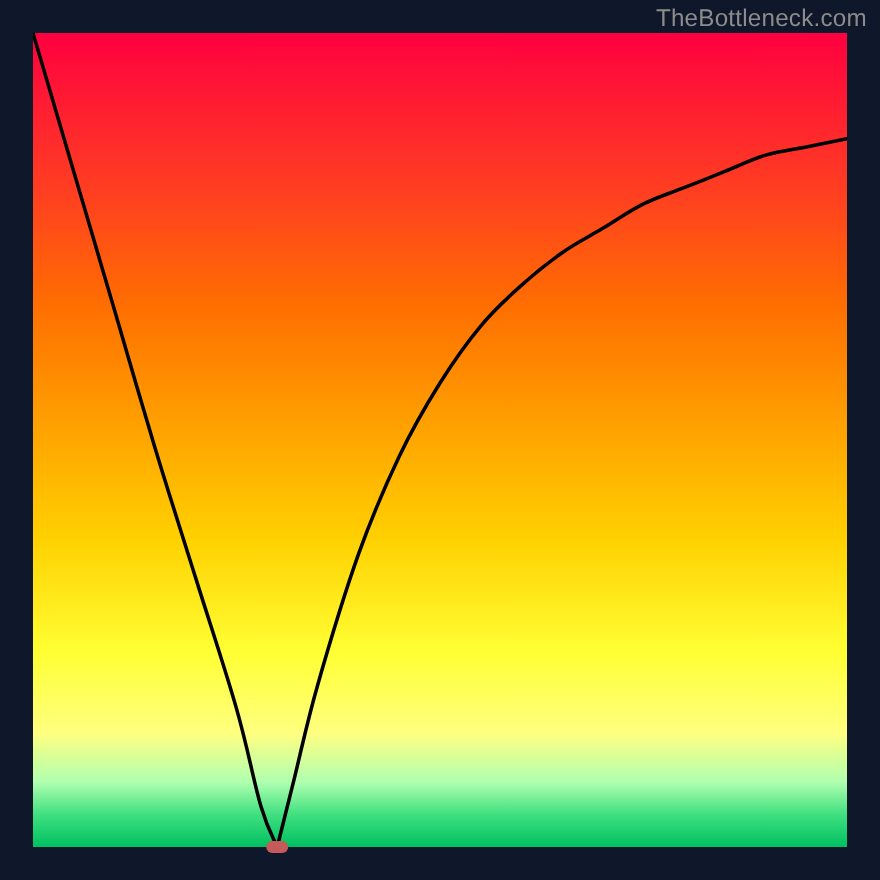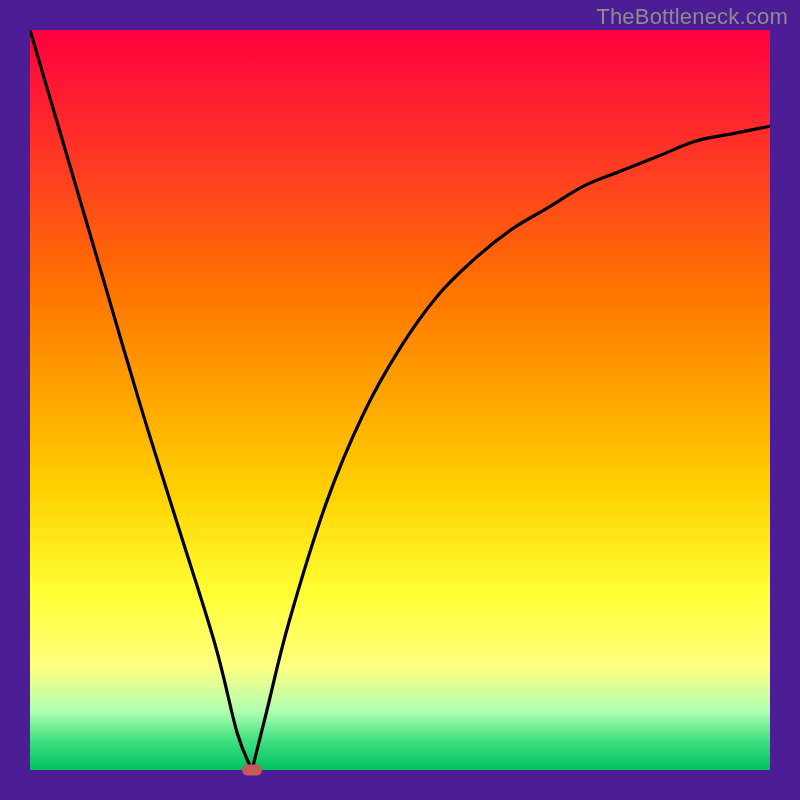--- a/index.html
+++ b/index.html
@@ -8,21 +8,21 @@
     width: 800px;
     height: 800px;
     background: #000;
     overflow: hidden;
     font-family: Arial, Helvetica, sans-serif;
   }
   .frame {
     position: relative;
     width: 800px;
     height: 800px;
-    background: #4c1d95;
+    background: #0f172a;
   }
   .plot-area {
     position: absolute;
     left: 30px;
     top: 30px;
     width: 740px;
     height: 740px;
     background: linear-gradient(to bottom,
       #ff0040 0%,
       #ff1a33 8%,

